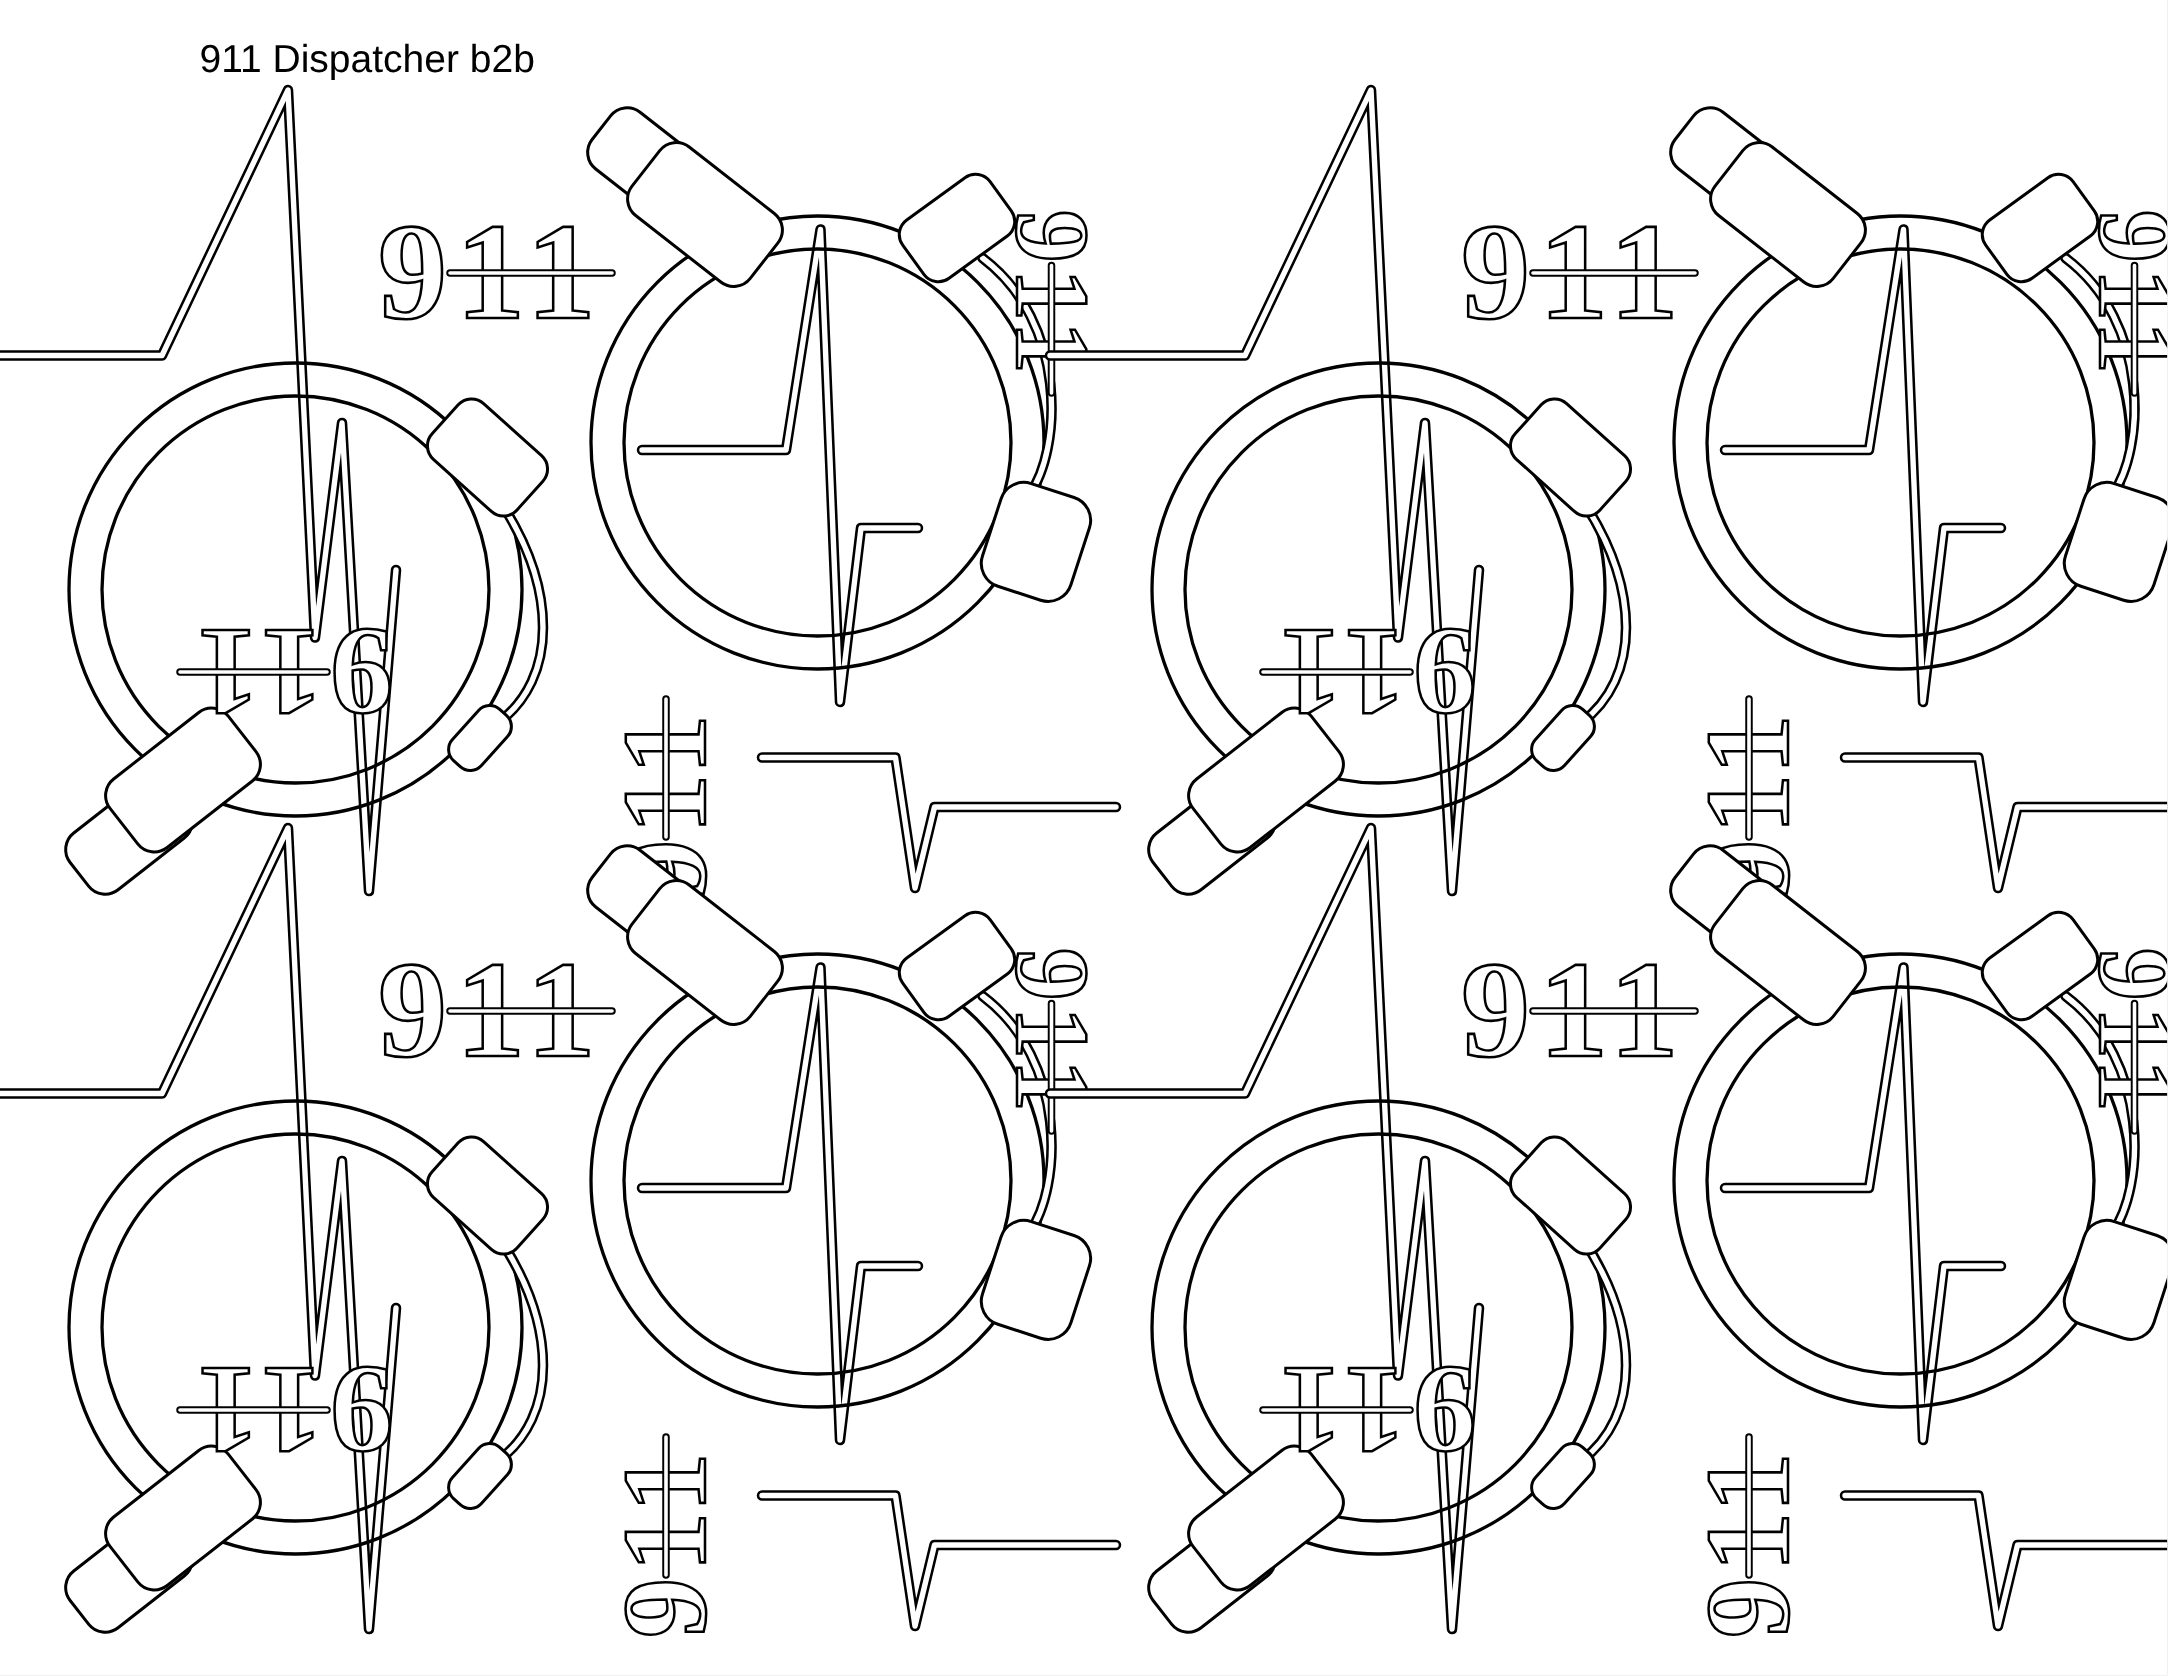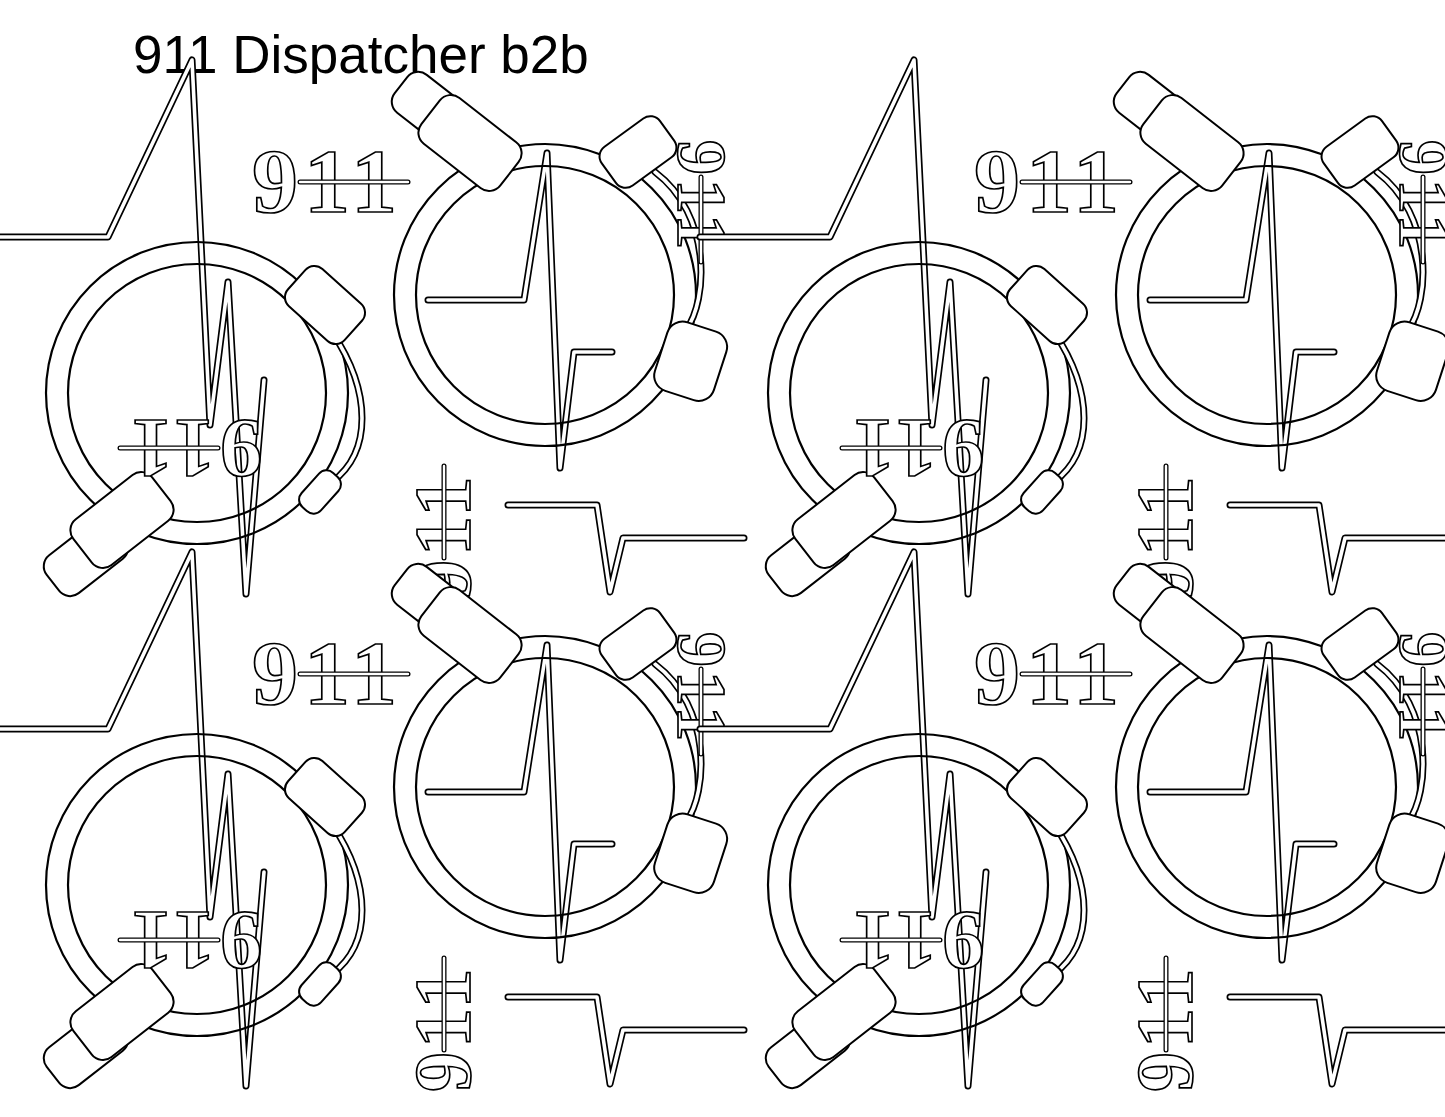--- a/index.html
+++ b/index.html
@@ -5,21 +5,21 @@
   html,body{margin:0;padding:0;background:#e8e8e8;}
   .page{
     position:relative;
     width:1445px;height:1117px;
     background:#ffffff;
     overflow:hidden;
     font-family:"Liberation Sans",sans-serif;
   }
   .title{
     position:absolute;left:133px;top:24px;
-    font-size:53px;font-weight:500;color:#000;
+    font-size:26px;font-weight:500;color:#000;
     letter-spacing:0px;white-space:nowrap;
   }
   svg{position:absolute;left:0;top:0;}
   
   .pu{fill:none;stroke:#000;stroke-width:7;stroke-linejoin:round;stroke-linecap:round;}
   .po{fill:none;stroke:#fff;stroke-width:3.6;stroke-linejoin:round;stroke-linecap:round;}
   .bu{fill:none;stroke:#000;stroke-width:5;stroke-linejoin:round;stroke-linecap:round;}
   .bo{fill:none;stroke:#fff;stroke-width:2.4;stroke-linejoin:round;stroke-linecap:round;}
   .shape{fill:#fff;stroke:#000;stroke-width:2;}
   .ring{fill:none;stroke:#000;stroke-width:2.2;}

